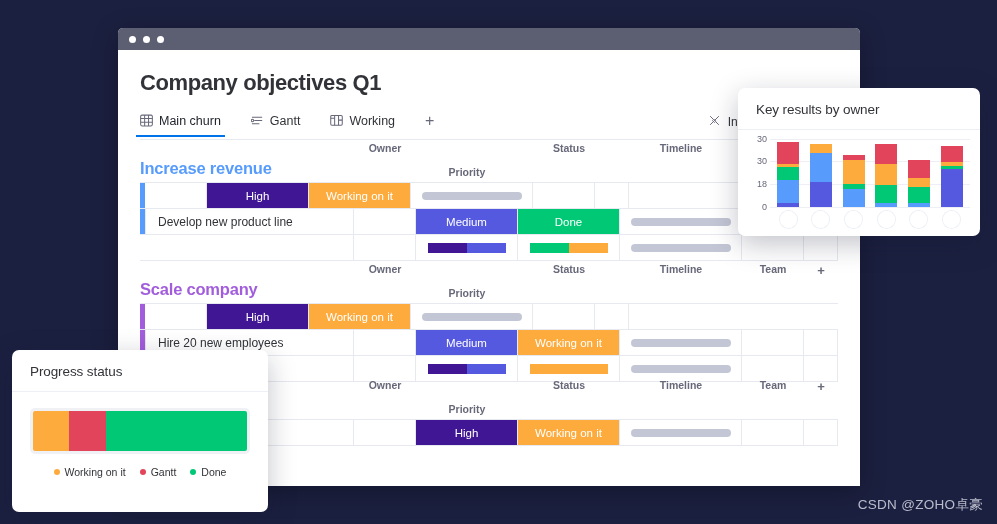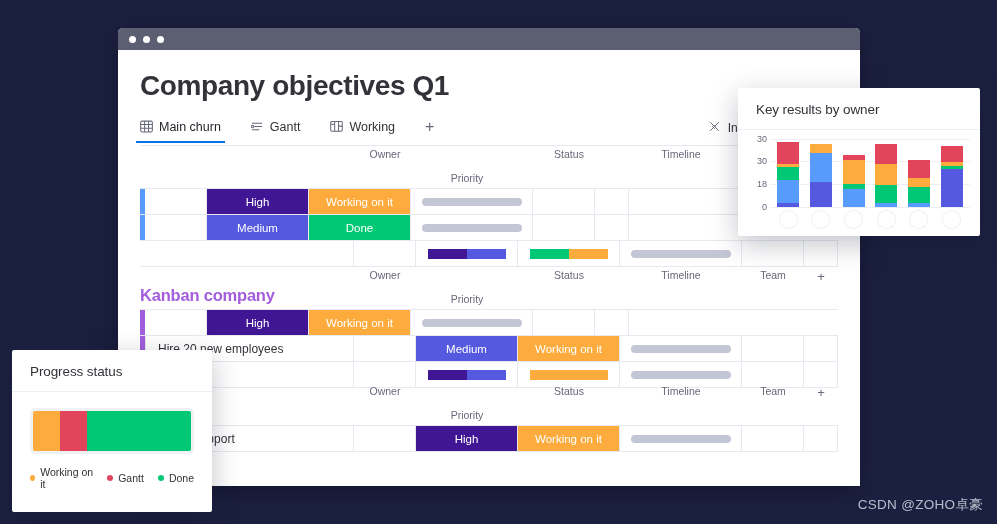--- a/index.html
+++ b/index.html
@@ -23,21 +23,21 @@
   }
   .titlebar {
     height: 22px; background: #5c5f72;
     display: flex; align-items: center; padding-left: 11px; gap: 7px;
   }
   .dot { width: 7px; height: 7px; border-radius: 50%; background: #ffffff; }
 
   .content { position: relative; height: 436px; background:#fff; padding: 0 22px; }
 
   .page-title {
-    font-size: 28px; font-weight: 700; color: #323338;
+    font-size: 22px; font-weight: 700; color: #323338;
     letter-spacing: -0.4px; margin: 22px 0 0 0; line-height: 1;
   }
 
   .kebab { position: absolute; right: 24px; top: 52px; display:flex; gap:3px; }
   .kebab i { width:4px;height:4px;border-radius:50%;background:#6b6f7d;display:block; }
 
   
   .tabbar {
     margin-top: 16px; height: 30px; display: flex; align-items: center;
     border-bottom: 1px solid #e6e9ef; position: relative;
@@ -74,21 +74,21 @@
     background:#e6e9ef;display:flex;align-items:center;justify-content:center;
     margin-left:-4px;font-size:7px;color:#676879;
   }
 
   
   .group { margin-top: 14px; }
   .group-head {
     display: flex; align-items: flex-end; height: 24px;
   }
   .group-title { font-size: 16.5px; font-weight: 700; letter-spacing:-0.2px; }
-  .col-heads { display: flex; margin-left: auto; }
+  .col-heads { display: flex; margin-left: auto; font-weight: bold; }
   .col-head {
     font-size: 10.5px; color: #676879; text-align: center;
   }
   .ch-owner    { width: 62px; }
   .ch-priority { width: 102px; margin-top: 24px; }
   .ch-status   { width: 102px; }
   .ch-timeline { width: 122px; }
   .ch-team     { width: 62px; }
   .ch-plus     { width: 34px; color:#676879; font-size:13px; }
 
@@ -136,21 +136,21 @@
   .av2 .av:nth-child(2){ margin-left: -9px; }
 
   
   .face { width:100%; height:100%; position:relative; }
   .face .hair { position:absolute; left:0; top:0; width:100%; height:52%; border-radius:50% 50% 0 0; }
   .face .skin { position:absolute; left:18%; top:22%; width:64%; height:62%; border-radius:50%; }
   .face .body { position:absolute; left:4%; bottom:0; width:92%; height:30%; border-radius:45% 45% 0 0; }
 
   
   .card {
-    position: absolute; background: #fff; border-radius: 2px;
+    position: absolute; background: #fff; border-radius: 7px;
     box-shadow: 0 8px 28px rgba(20,22,50,.26);
   }
   .card-head {
     font-size: 13.5px; color: #323338; padding: 14px 18px 12px 18px;
     border-bottom: 1px solid #eceff5; letter-spacing:-0.1px;
   }
 
   #chart-card { left: 738px; top: 88px; width: 242px; height: 148px; }
   .chart-body { padding: 9px 10px 4px 10px; position: relative; }
   .chart-plot { display: flex; height: 68px; }
@@ -159,21 +159,21 @@
     position: absolute; right: 3px; font-size: 9px; color: #676879; transform: translateY(-50%);
   }
   .plot-area { flex:1; position: relative; display:flex; align-items:flex-end;
                justify-content: space-around; padding: 0 2px; }
   .gridline { position:absolute; left:0; right:0; height:1px; background:#edeff4; }
   .bar { width: 22px; display:flex; flex-direction: column-reverse; position:relative; z-index:1; }
   .bar span { display:block; width:100%; }
   .x-axis { display:flex; justify-content: space-around; padding: 4px 2px 0 24px; }
   .x-axis .av { width: 17px; height: 17px; border:1.5px solid #fff; box-shadow:0 0 0 1px #eceff5; }
 
-  #progress-card { left: 12px; top: 350px; width: 200px; height: 162px; }
+  #progress-card { left: 12px; top: 350px; width: 256px; height: 162px; }
   .prog-body { padding: 16px 18px 10px 18px; }
   .prog-bar {
     height: 46px; border-radius: 5px; display: flex; overflow: hidden;
     border: 3px solid #f0f1f5; position: relative;
   }
   .prog-bar span { height: 100%; }
   .prog-handle {
     position:absolute; right:-10px; top:13px; width:10px; height:20px;
     background:#eceff4; border-radius: 3px;
   }
@@ -277,20 +277,21 @@
                 <rect x="2" y="3" width="8" height="6" rx="1" fill="#ffffff" opacity=".9"></rect>
               </svg>
           </span>
           <span class="hex-outline">+2</span>
         </span>
       </div>
     </div>
 
     <div class="group">
       <div class="group-head">
+        <div class="group-title" style="color:#579bfc;">Increase revenue</div>
         <div class="col-heads">
           <div class="col-head ch-owner">Owner</div>
           <div class="col-head ch-priority">Priority</div>
           <div class="col-head ch-status">Status</div>
           <div class="col-head ch-timeline">Timeline</div>
           <div class="col-head ch-team">Team</div>
           <div class="col-head ch-plus">+</div>
         </div>
       </div>
 
@@ -305,20 +306,21 @@
           <div class="cell c-status" style="background:#fdab3d;">Working on it</div>
           <div class="cell c-timeline">
             <span class="bar-track"><span class="bar-fill" style="width:22%;background:#579bfc;"></span></span>
           </div>
           <div class="cell c-team"></div>
           <div class="cell c-plus"></div>
         </div>
 
         <div class="row">
           <div class="accent" style="background:#579bfc;"></div>
+          <div class="cell-name">Develop new product line</div>
           <div class="cell c-owner">
             <span class="av"><span class="face"><span class="hair" style="background:#1a1a1a;"></span><span class="skin" style="background:#8a5c3b;"></span><span class="body" style="background:#2f3b4c;"></span></span></span>
           </div>
           <div class="cell c-priority" style="background:#5559df;">Medium</div>
           <div class="cell c-status" style="background:#00c875;">Done</div>
           <div class="cell c-timeline">
             <span class="bar-track"><span class="bar-fill" style="width:53%;background:#579bfc;"></span></span>
           </div>
           <div class="cell c-team"></div>
           <div class="cell c-plus"></div>
@@ -354,21 +356,21 @@
               <span class="av"><span class="face"><span class="hair" style="background:#161616;"></span><span class="skin" style="background:#8a5c3b;"></span><span class="body" style="background:#d24a63;"></span></span></span>
             </span>
           </div>
           <div class="cell c-plus"></div>
         </div>
       </div>
     </div>
 
     <div class="group">
       <div class="group-head">
-        <div class="group-title" style="color:#a25ddc;">Kanban company</div>
+        <div class="group-title" style="color:#a25ddc;">Scale company</div>
         <div class="col-heads">
           <div class="col-head ch-owner">Owner</div>
           <div class="col-head ch-priority">Priority</div>
           <div class="col-head ch-status">Status</div>
           <div class="col-head ch-timeline">Timeline</div>
           <div class="col-head ch-team">Team</div>
           <div class="col-head ch-plus">+</div>
         </div>
       </div>
 

